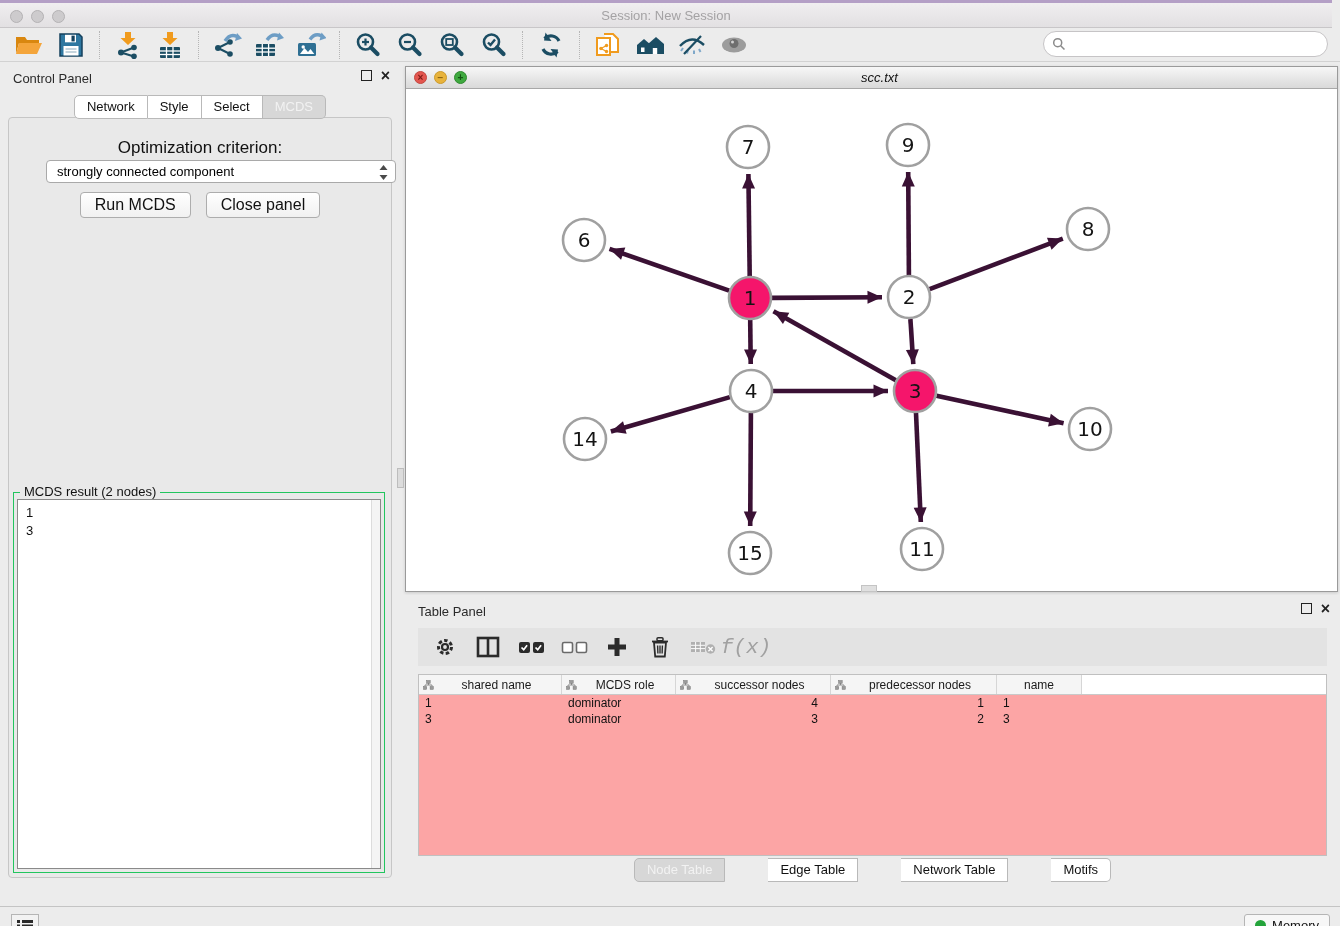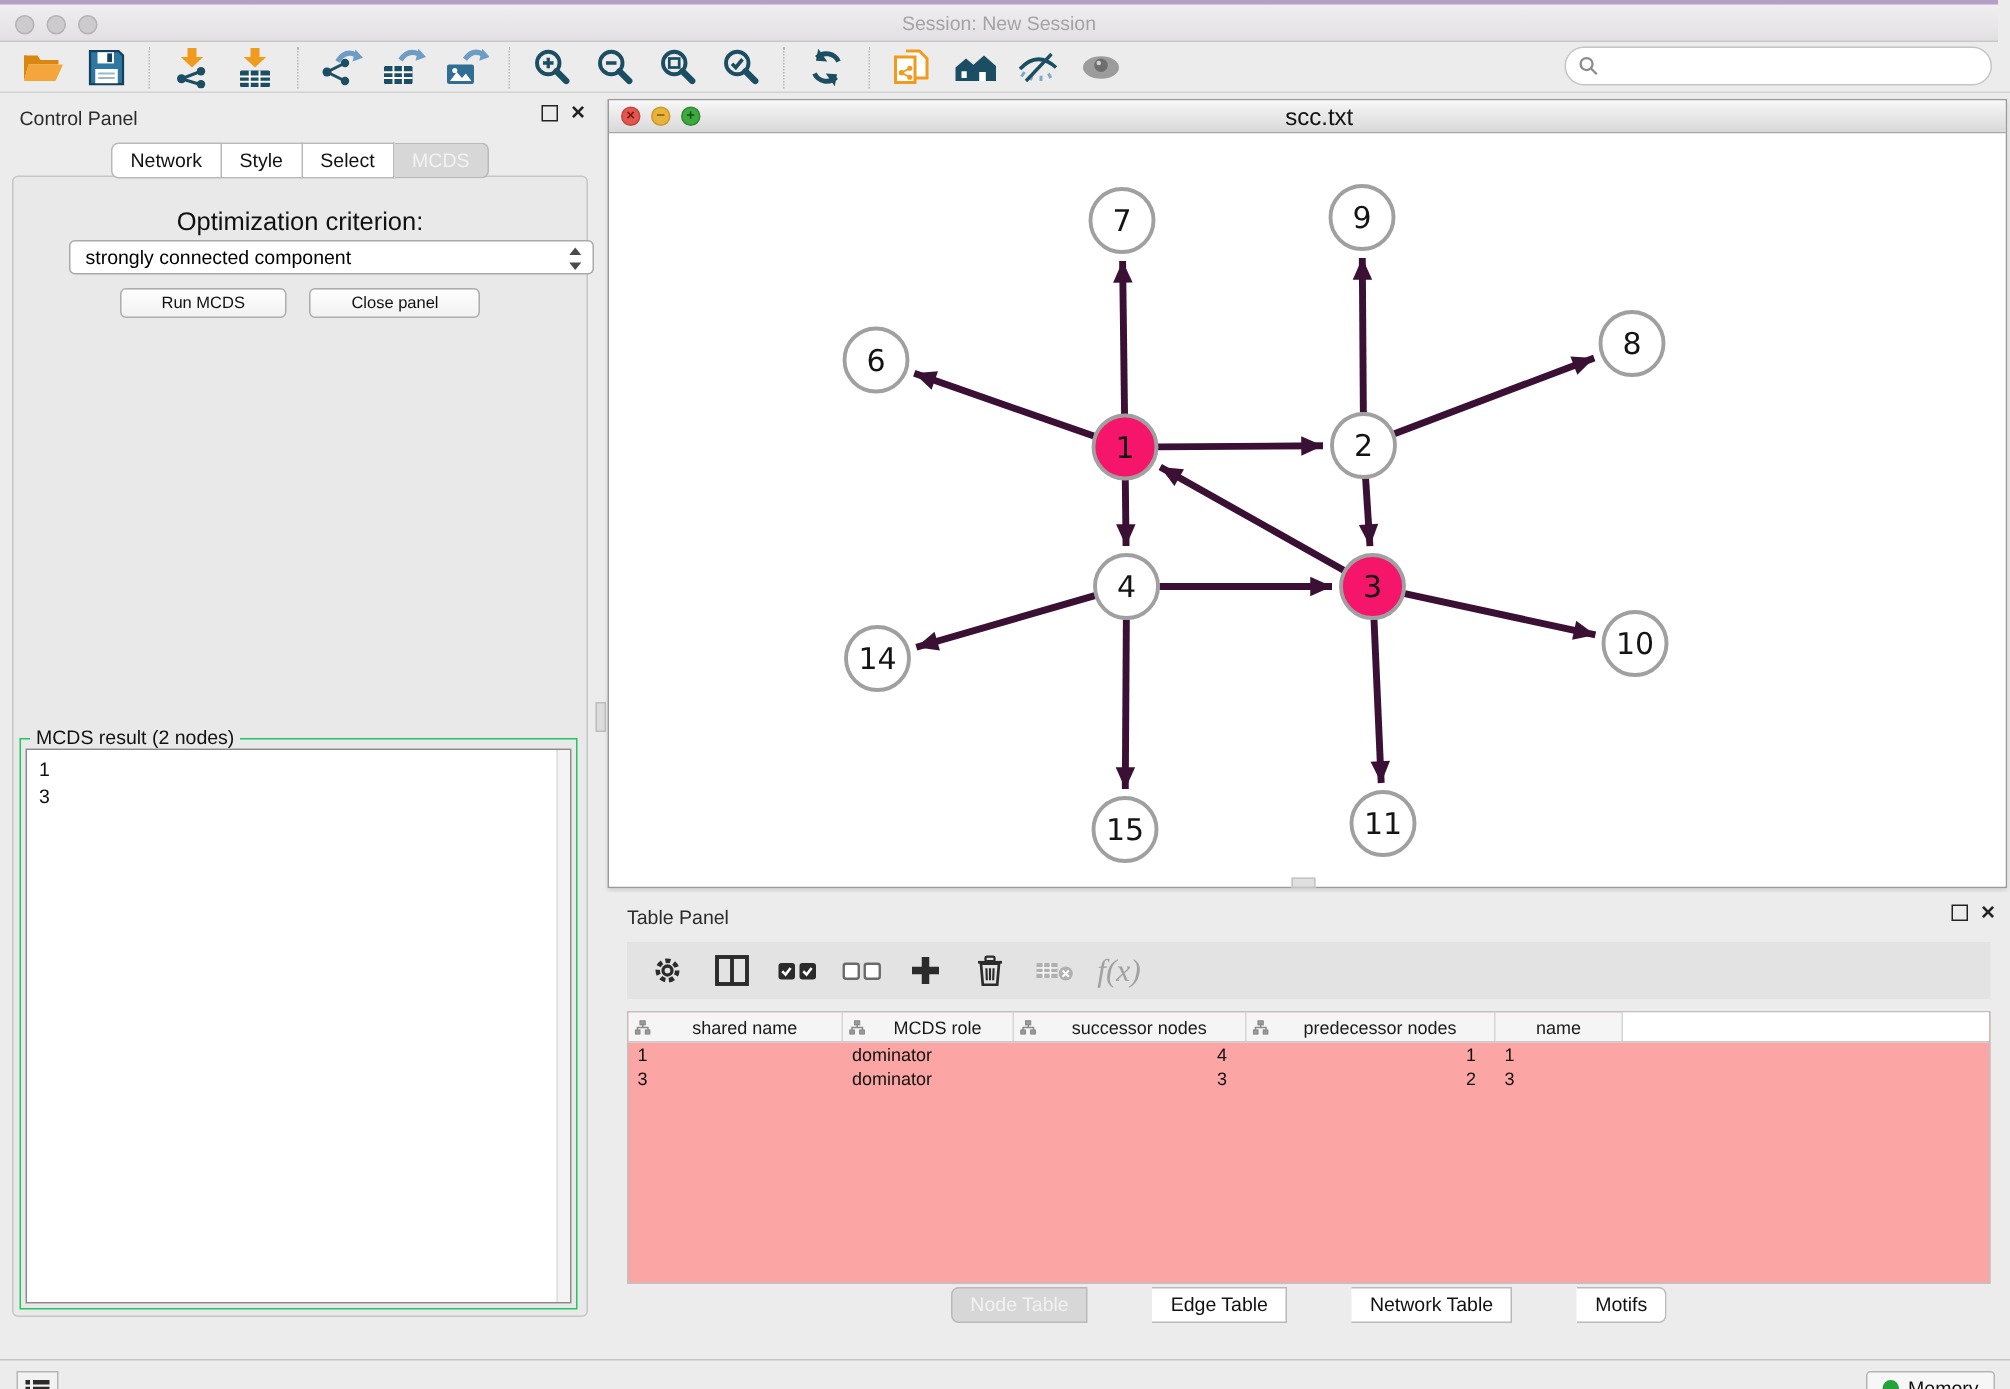--- a/index.html
+++ b/index.html
@@ -39,41 +39,41 @@
   .tab:last-child { border-radius:0 5px 5px 0; }
   .tab.active { background:#d7d7d7; color:#f2f2f2; }
 
   .cp-content { position:absolute; left:8px; right:8px; top:55px; bottom:12px; background:#e9e9e9;
     border:1px solid #c6c6c6; border-radius:4px; }
   .opt-label { position:absolute; top:20px; left:0; right:0; text-align:center; font-size:17px; color:#111; }
   .criterion { position:absolute; top:42px; left:37px; width:350px; height:23px; background:#fff;
     border:1px solid #a9a9a9; border-radius:4px; font-size:13px; display:flex; align-items:center; padding-left:10px; }
   .criterion .stepper { position:absolute; right:6px; top:3px; }
   .btn-row { position:absolute; top:74px; left:0; right:0; display:flex; justify-content:center; gap:15px; }
-  .btn { font-size:11px; padding:3px 27px; background:linear-gradient(#ffffff,#f1f1f1);
+  .btn { font-size:16px; padding:3px 14px; background:linear-gradient(#ffffff,#f1f1f1);
     border:1px solid #adadad; border-radius:4px; color:#111; }
 
   .result-fieldset { position:absolute; left:4px; right:6px; top:374px; bottom:4px;
     border:1px solid #22c55e;text-decoration:underline; }
   .result-legend { position:absolute; top:-9px; left:6px; background:#e9e9e9; padding:0 4px; font-size:13px; color:#111; }
   .result-box { position:absolute; left:3px; right:3px; top:6px; bottom:3px; background:#fff; border:1px solid #8a8a8a; }
   .result-text { font-size:13px; line-height:18px; padding:4px 8px; font-family:"Liberation Sans","DejaVu Sans",sans-serif; white-space:pre; color:#111; }
   .result-scroll { position:absolute; right:0; top:0; bottom:0; width:9px; background:#f4f4f4; border-left:1px solid #dcdcdc; }
 
   
   .network-window { position:absolute; left:405px; top:66px; width:933px; height:526px;
     background:#fff; border:1px solid #9a9a9a; box-shadow:0 1px 3px rgba(0,0,0,.15); }
   .nw-titlebar { position:absolute; left:0; top:0; right:0; height:22px;
     background:linear-gradient(#f7f7f7,#d9d9d9); border-bottom:1px solid #a8a8a8; }
   .nw-traffic { position:absolute; left:8px; top:4px; display:flex; gap:7px; }
   .nwl { width:13px; height:13px; border-radius:50%; font-size:10px; line-height:12px; text-align:center; font-weight:bold; }
   .nwl.red { background:#e3564f; border:1px solid #c24740; color:#7c1a16; }
   .nwl.yellow { background:#e8b33c; border:1px solid #cb9a2c; color:#8a6310; }
   .nwl.green { background:#3fa93f; border:1px solid #2f8a2f; color:#135613; }
-  .nw-title { position:absolute; left:16px; right:0; top:3px; text-align:center; font-size:16px; color:#111; }
+  .nw-title { position:absolute; left:16px; right:0; top:3px; text-align:center; font-size:13px; color:#111;font-style:italic; }
   .nw-content { position:absolute; left:0; top:22px; right:0; bottom:0; background:#fff; }
 
   .splitter-handle { position:absolute; left:397px; top:468px; width:7px; height:20px;
     background:#dcdcdc; border:1px solid #bdbdbd; }
   .nw-resize-handle { position:absolute; left:861px; top:585px; width:16px; height:7px;
     background:#e0e0e0; border:1px solid #c4c4c4; }
 
   
   .table-panel { position:absolute; left:405px; top:595px; width:935px; height:293px; background:#ececec; }
   .tp-toolbar { position:absolute; left:13px; right:13px; top:33px; height:38px; background:#e3e3e3;
@@ -470,21 +470,21 @@
               <line x1="1" y1="7.3" x2="15" y2="7.3"></line>
               <line x1="1" y1="10.6" x2="15" y2="10.6"></line>
               <line x1="5.6" y1="4" x2="5.6" y2="14"></line>
               <line x1="10.3" y1="4" x2="10.3" y2="14"></line>
             </g>
             <circle cx="20.5" cy="11" r="4.7" fill="#ababab"></circle>
             <path d="M18.4 9l4.2 4.2M22.6 9l-4.2 4.2" stroke="#fff" stroke-width="1.4"></path>
           </svg>
         </div>
         <div class="tp-icon" style="opacity: 0.9;">
-          <span style="font-family:Liberation Serif, serif;font-style:italic;font-size:21px;color:#9a9a9a;">f(x)</span>
+          <span style="font-family:Liberation Mono, monospace;font-style:italic;font-size:21px;color:#9a9a9a;">f(x)</span>
         </div>
       </div>
     <div class="tp-table">
       <div class="grid-header" id="grid-header">
           <div class="gh-cell">
             <span class="sort">
               <svg width="11" height="10" viewBox="0 0 11 10">
                 <path d="M5.5 3v2M2 6.5V5h7v1.5" stroke="#8a8a8a" fill="none"></path>
                 <g fill="#9a9a9a" stroke="#777" stroke-width="0.5">
                   <rect x="3.6" y="0.5" width="3.6" height="2.8"></rect>

